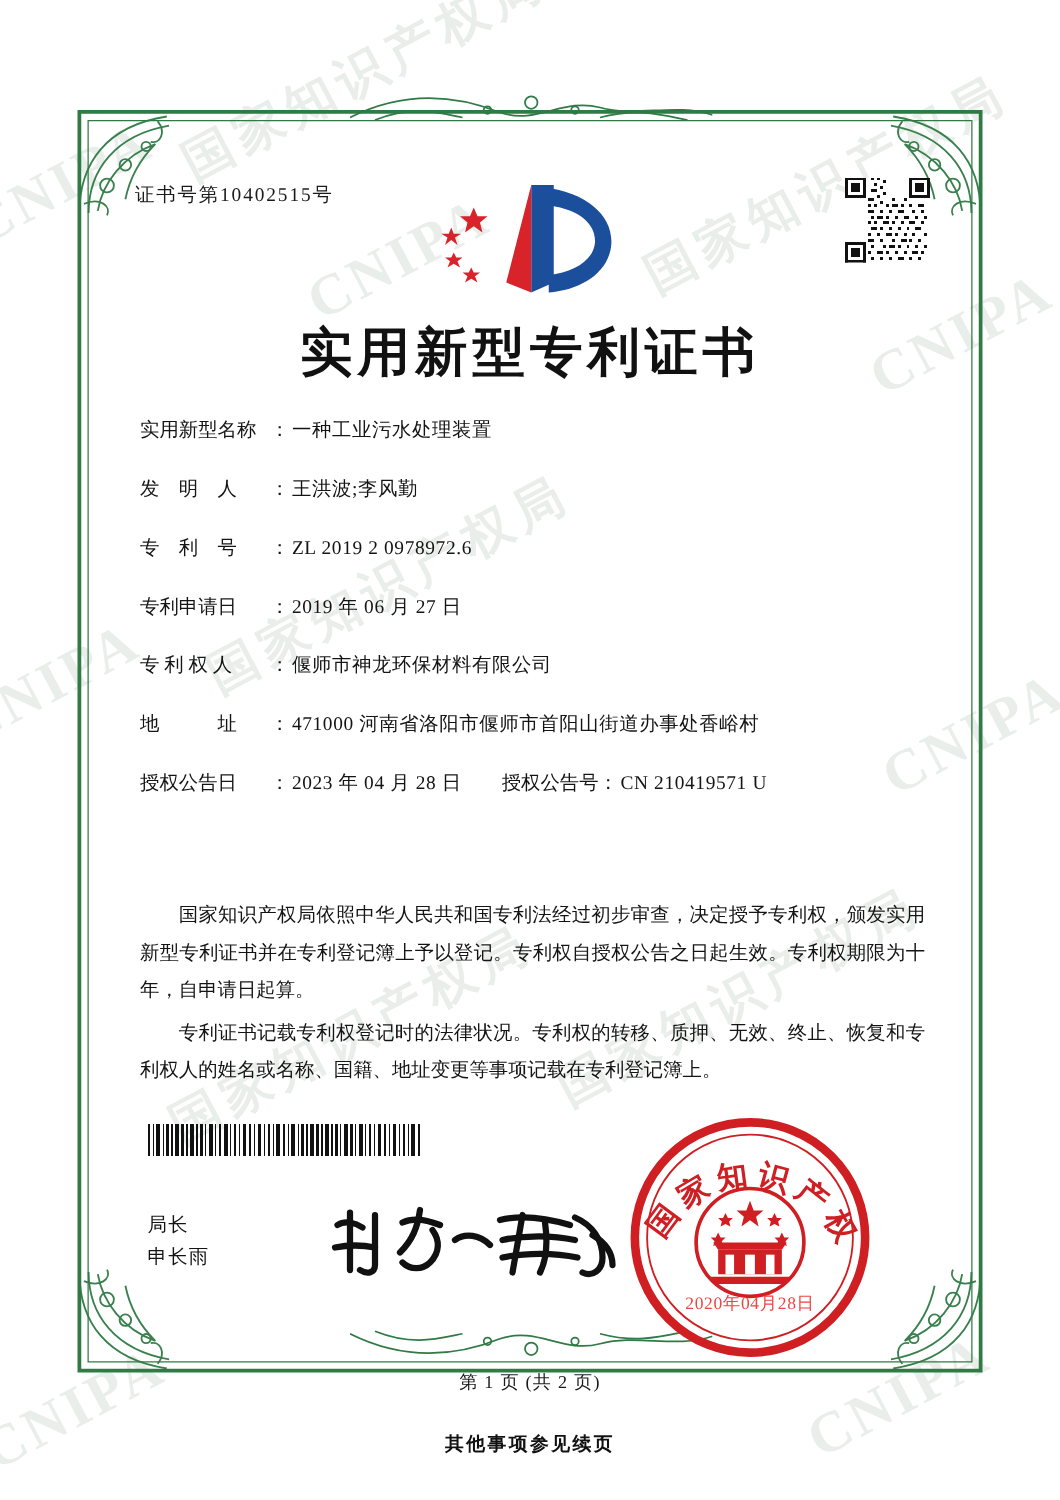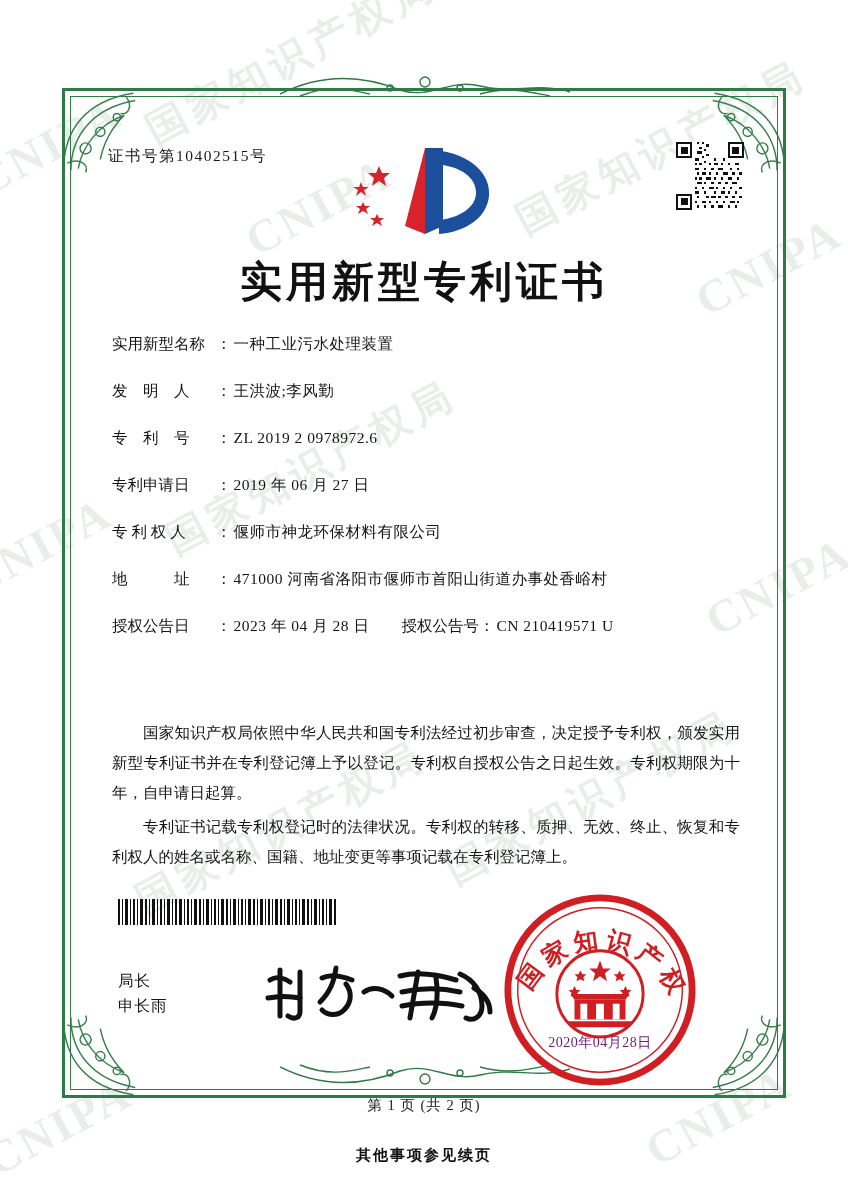--- a/index.html
+++ b/index.html
@@ -204,21 +204,21 @@
     top: 796px;
     width: 196px;
     height: 196px;
   }
   .seal-date {
     position: absolute;
     right: 98px;
     top: 938px;
     width: 160px;
     text-align: center;
-    color: #701a75;
+    color: #ef4444;
     font-size: 14px;
     letter-spacing: .5px;
     font-family: "Liberation Serif", serif;
   }
 
   .page-no {
     position: absolute;
     left: 0;
     right: 0;
     top: 1096px;

